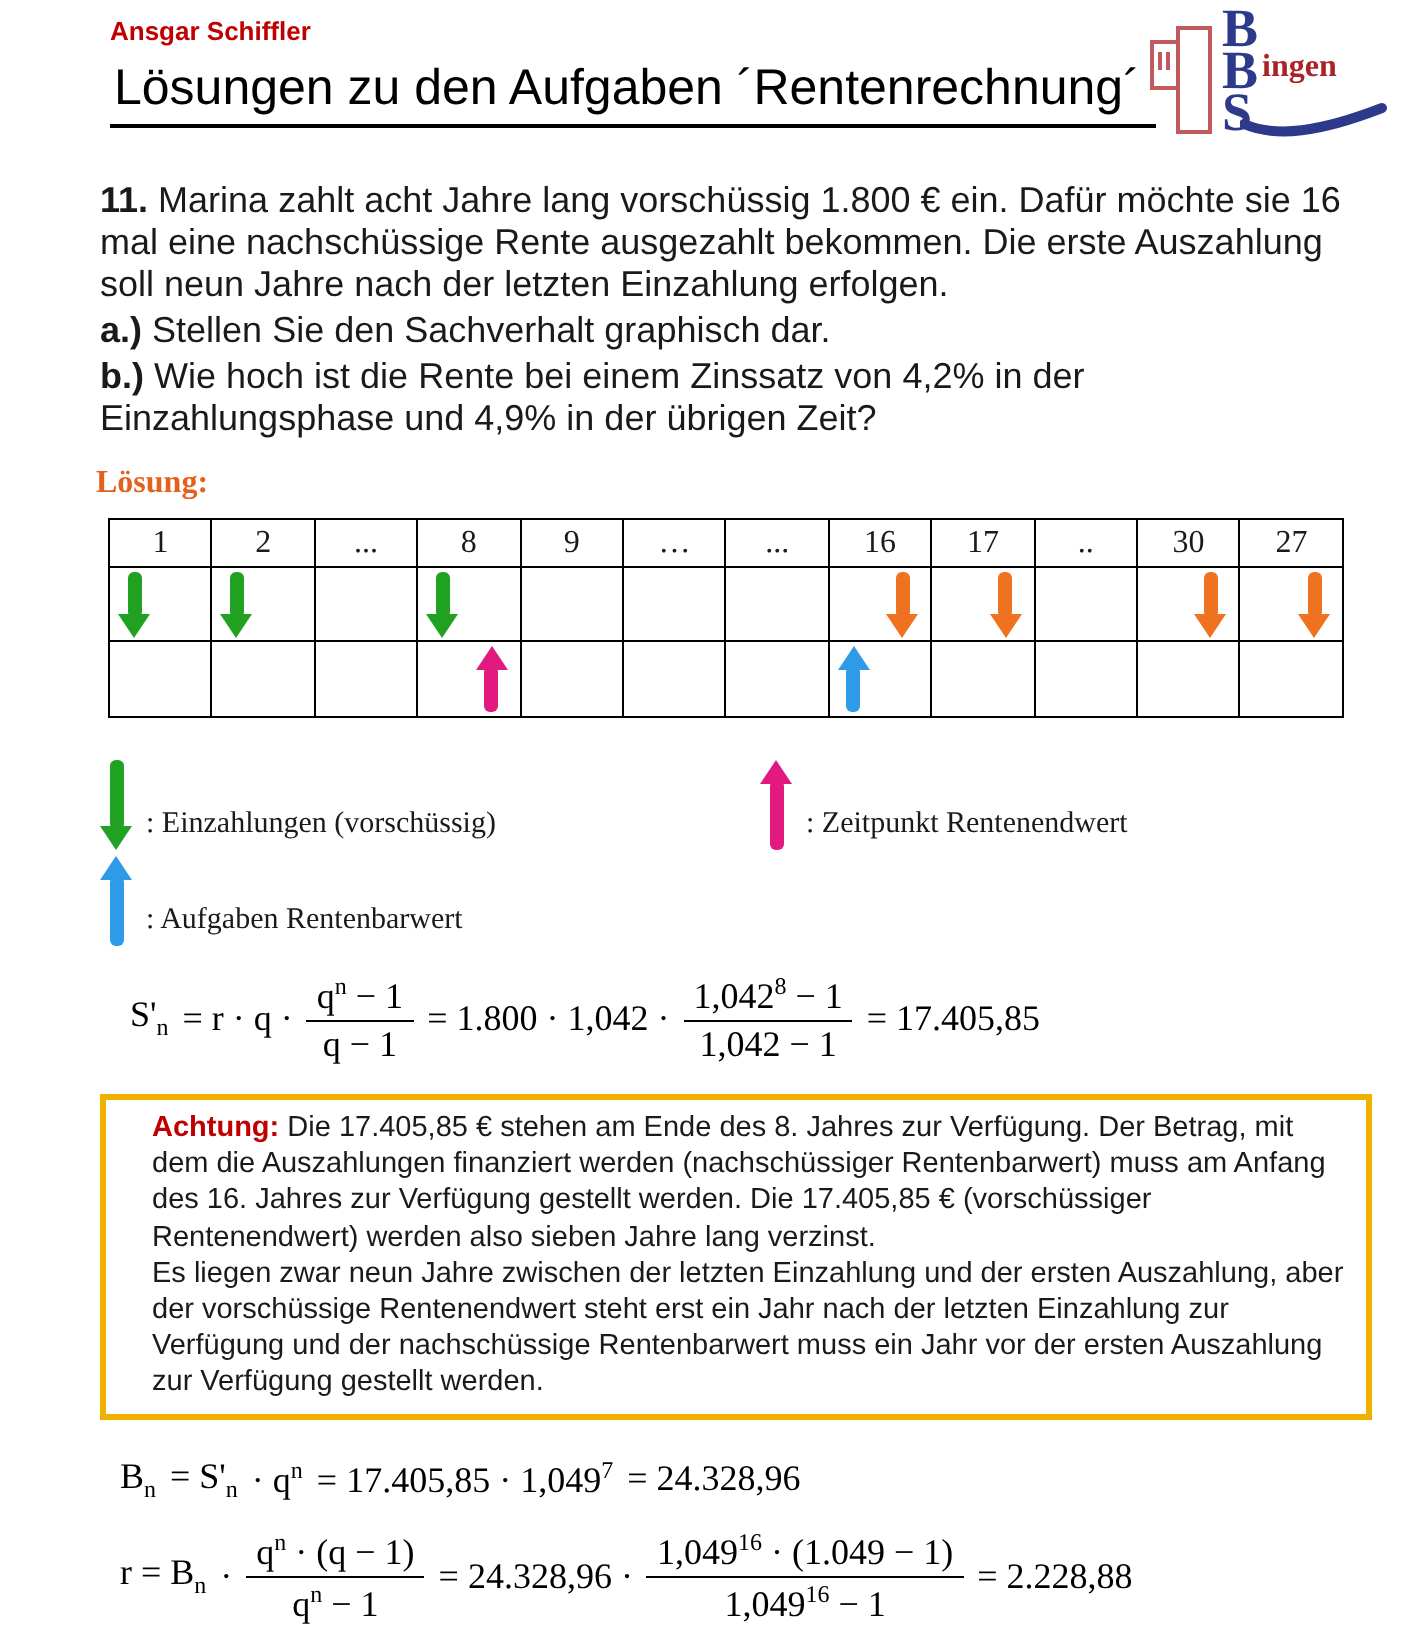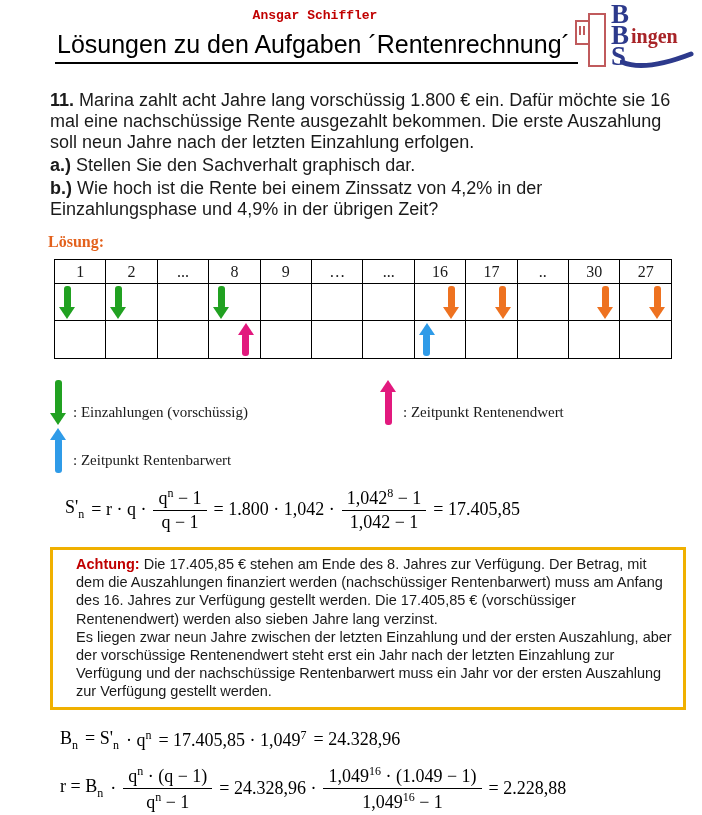--- a/index.html
+++ b/index.html
@@ -2,37 +2,37 @@
 <html style="--green: #21a121; --orange: #ee7220; --pink: #e2197e; --blue: #2f9be8; --gold: #f0b000; --red: #c00000; --accent: #e3611c; --logo_blue: #2d3a8c; --logo_red: #a82428; --tower_red: #c05a5c;"><head>
 <meta charset="utf-8">
 <style>
   html,body{margin:0;padding:0;}
   body{
     width:702px;height:815px;position:relative;background:#ffffff;
     font-family:"Liberation Sans",sans-serif;color:#1a1a1a;overflow:hidden;
   }
   
   .author{
-    position:absolute;top:8px;left:55px;width:520px;text-align:center;
-    font-weight:bold;font-size:13px;color:var(--red);font-family:Liberation Mono, monospace;
+    position:absolute;top:8px;left:55px;width:520px;text-align:left;
+    font-weight:bold;font-size:13px;color:var(--red);
   }
   .title{
     position:absolute;top:30px;left:55px;margin:0;
     font-size:25px;font-weight:400;color:#000;
     border-bottom:2px solid #000;padding:0 8px 3px 2px;white-space:nowrap;
   }
   
   .logo{position:absolute;top:3px;right:8px;width:120px;height:70px;}
   .tower-big{position:absolute;left:14px;top:10px;width:14px;height:50px;border:2px solid var(--tower_red);background:#fff;}
   .tower-small{position:absolute;left:1px;top:17px;width:11px;height:21px;border:2px solid var(--tower_red);background:#fff;}
   .tower-small::before,.tower-small::after{content:"";position:absolute;top:4px;width:2px;height:9px;background:var(--tower_red);}
   .tower-small::before{left:2px;} .tower-small::after{left:6px;}
   .logo-letter{position:absolute;font-family:"Liberation Serif",serif;font-weight:bold;font-size:27px;line-height:1;color:var(--logo_blue);}
   .lb1{left:37px;top:-2px;} .lb2{left:37px;top:19px;} .lbs{left:37px;top:40px;}
-  .logo-ingen{position:absolute;left:57px;top:23px;font-family:"Liberation Serif",serif;font-weight:bold;font-size:20px;line-height:1;color:var(--logo_red);}
+  .logo-ingen{position:absolute;left:57px;top:23px;font-family:"Liberation Serif",serif;font-weight:bold;font-size:16px;line-height:1;color:var(--logo_red);}
   .swoosh{position:absolute;left:46px;top:46px;}
   
   .content{position:absolute;top:88px;left:48px;width:632px;}
   .problem{margin:2px;font-size:18px;line-height:21px;}
   .bld{font-weight:bold;}
   .loesung{margin:13px 0 0 0;font-family:"Liberation Serif",serif;font-weight:bold;font-size:16px;color:var(--accent);}
   
   .timeline{border-collapse:collapse;table-layout:fixed;width:618px;margin:8px 0 0 6px;}
   .timeline td{border:1px solid #000;padding:0;overflow:hidden;}
   .timeline .hdr td{height:23px;text-align:center;font-family:"Liberation Serif",serif;font-size:16px;}
@@ -160,21 +160,21 @@
           <span class="shaft"></span>
           <span class="head"></span>
         </span>
       <span class="leg-text">: Zeitpunkt Rentenendwert</span>
     </div>
     <div class="leg-item">
       <span class="arr up lg c-blue">
           <span class="shaft"></span>
           <span class="head"></span>
         </span>
-      <span class="leg-text">: Zeitpunkt Rentenbarwert</span>
+      <span class="leg-text">: Aufgaben Rentenbarwert</span>
     </div>
   </div>
 
   <div class="formula f1">
     <span><span>S'</span><sub>n</sub></span>
     <span>= r · q ·</span>
     <span class="frac">
       <span class="num"><span>q</span><sup>n</sup><span> − 1</span></span>
       <span class="den">q − 1</span>
     </span>

